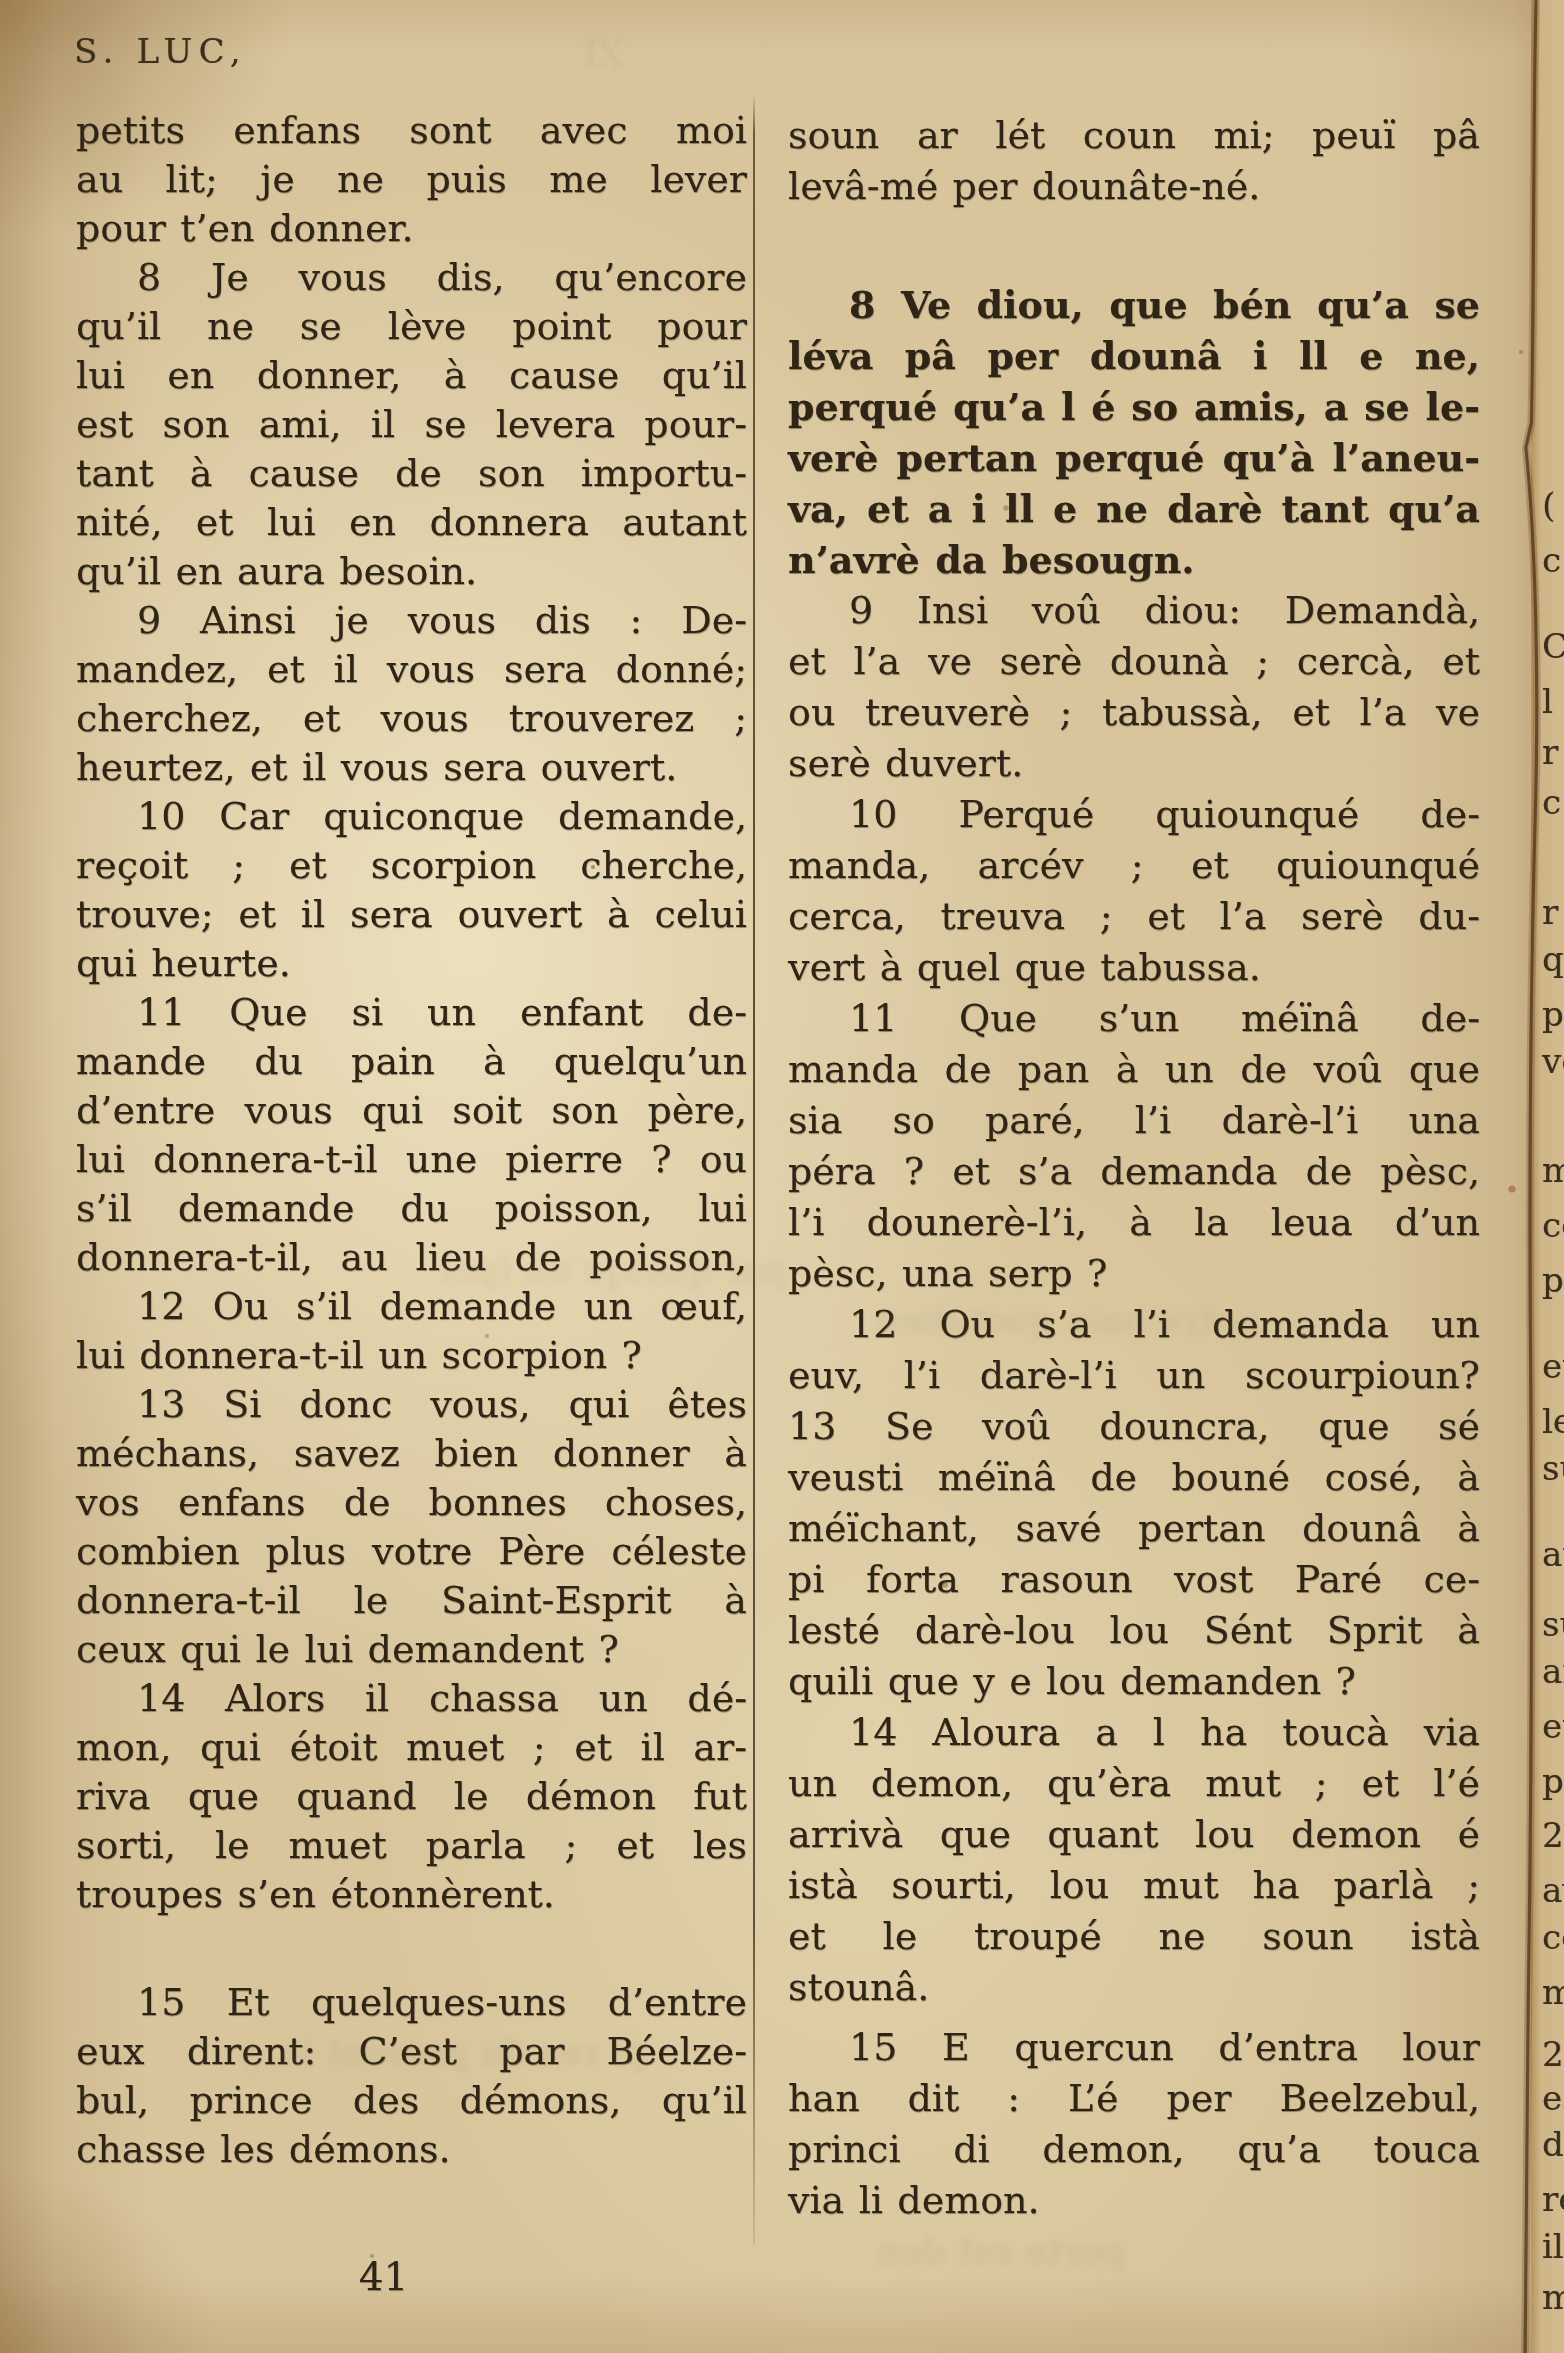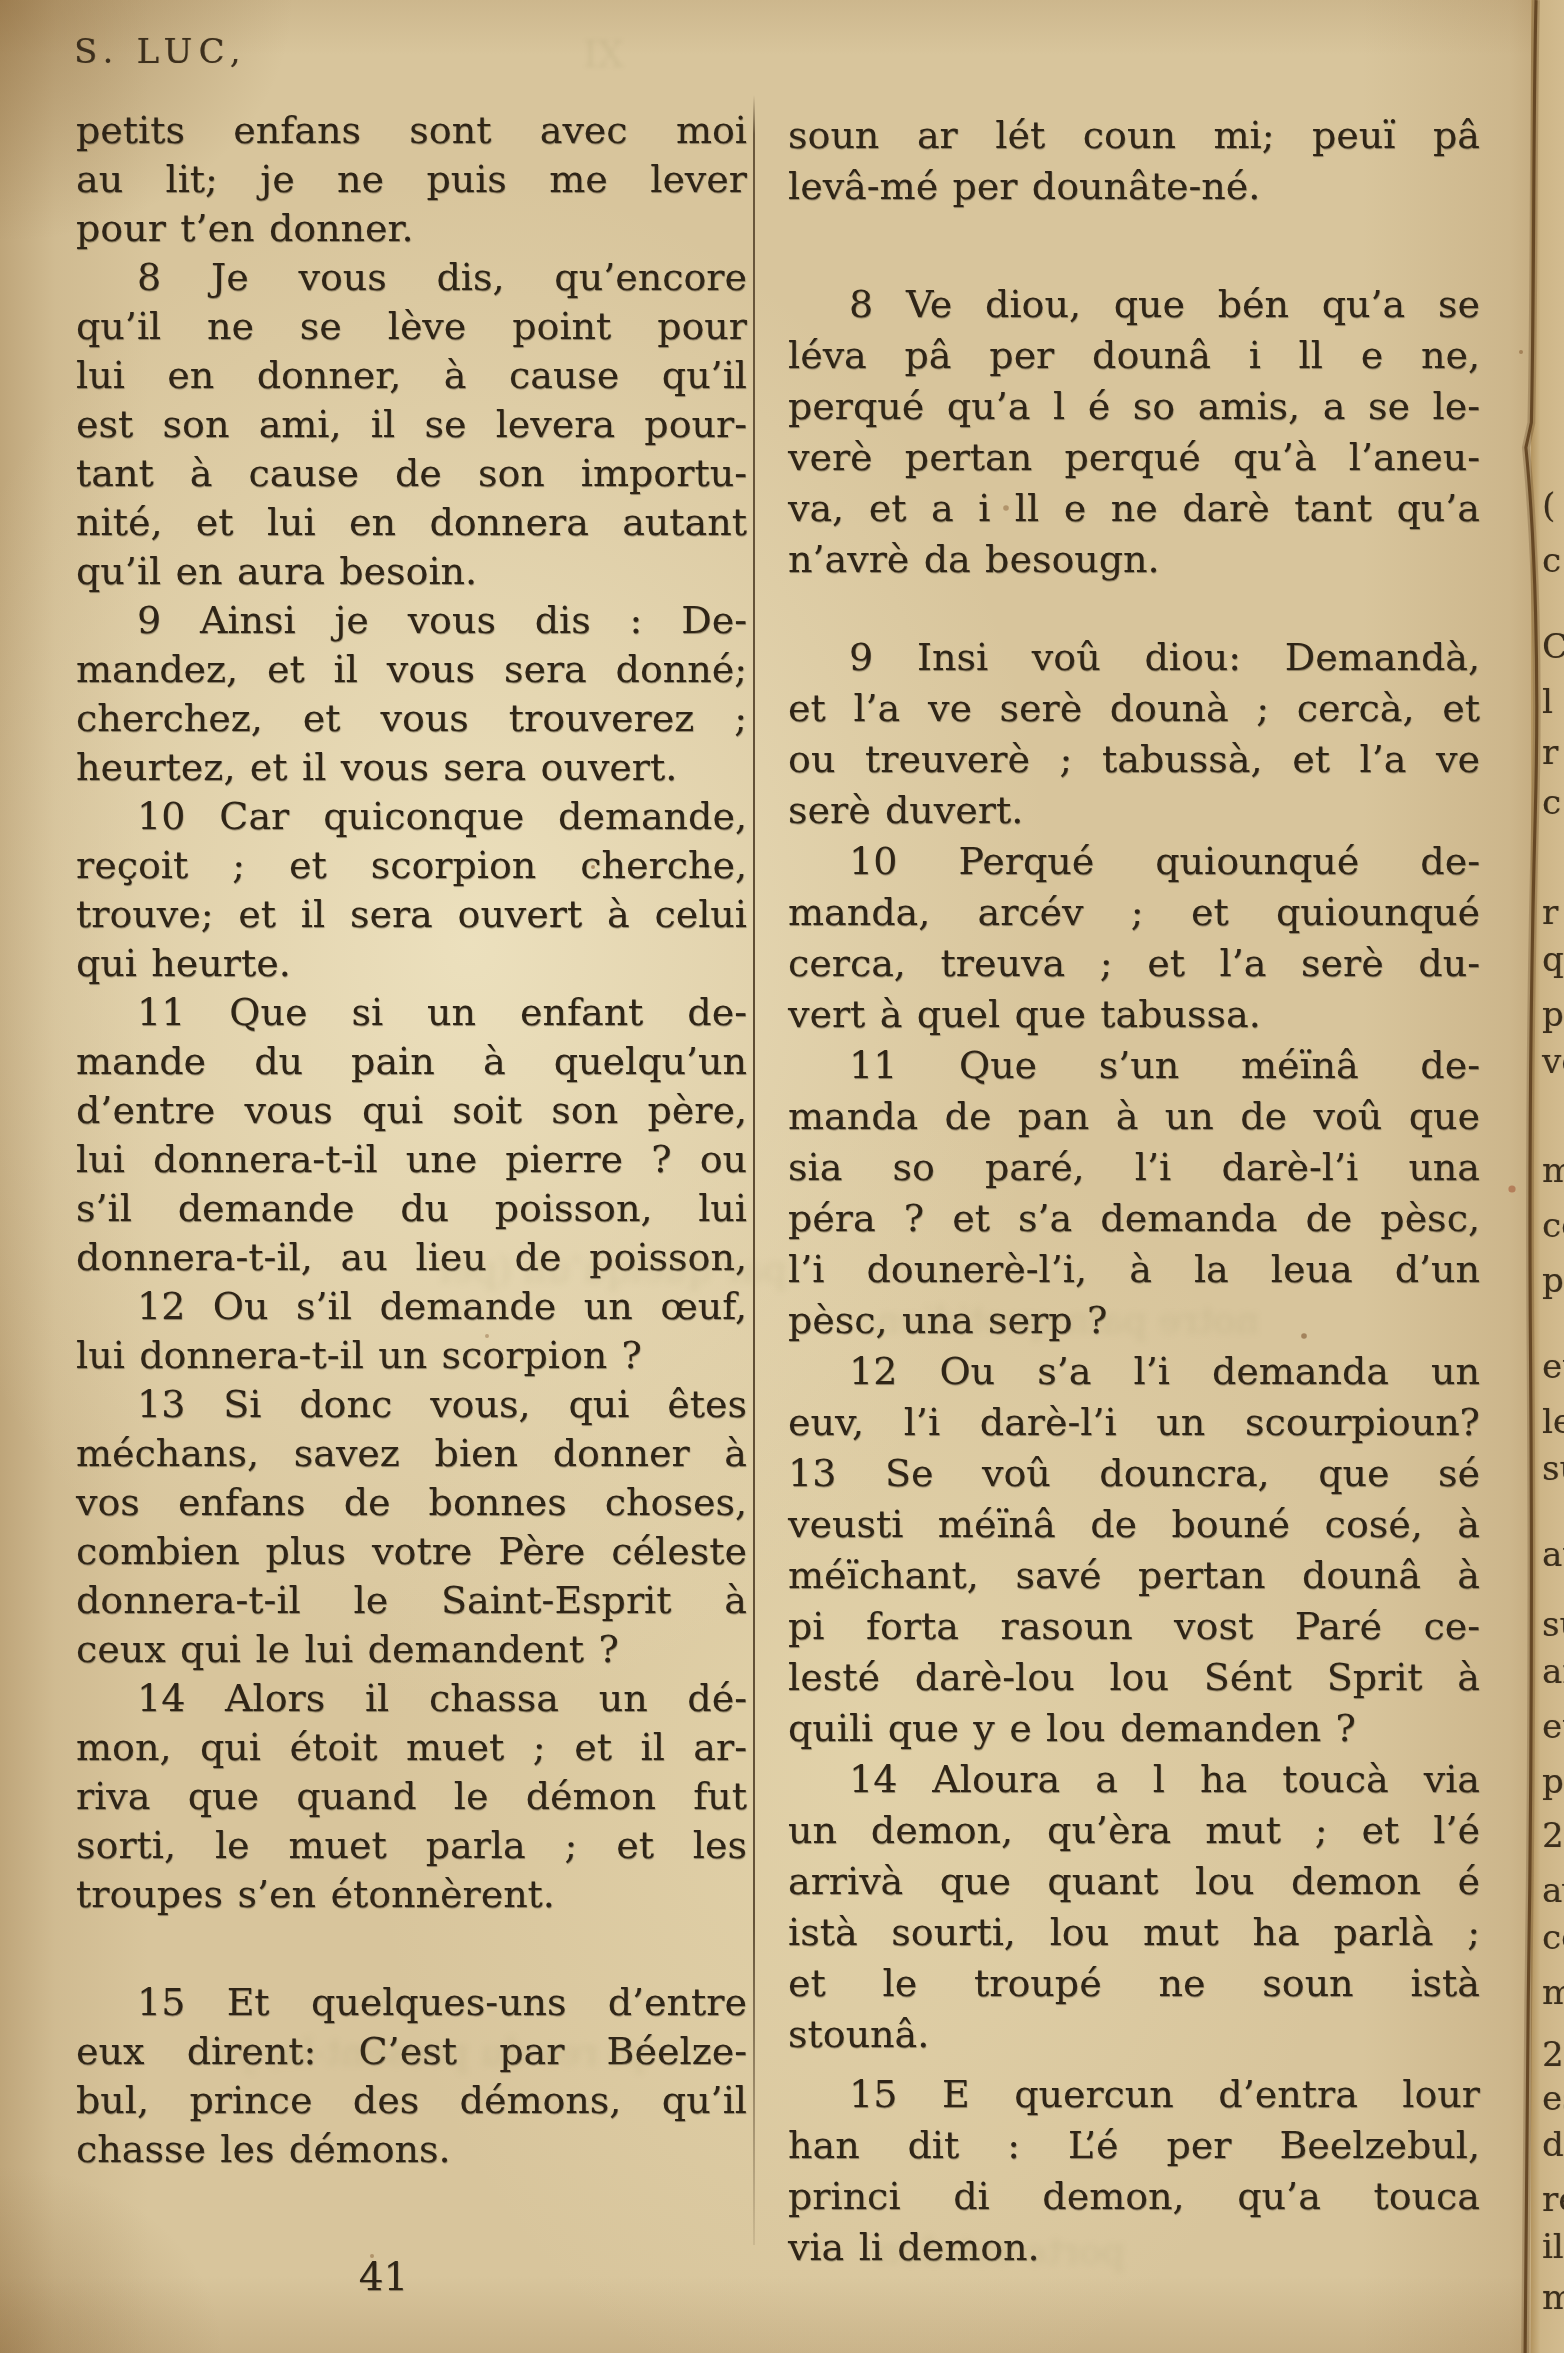--- a/index.html
+++ b/index.html
@@ -147,29 +147,29 @@
     </div>
   </div>
 
 <div class="divider"></div>
 
 <div class="col col-right">
     <div class="para">
       <div class="line">soun ar lét coun mi; peuï pâ</div>
       <div class="line last">levâ-mé per dounâte-né.</div>
     </div>
-    <div class="para indent" style="margin-top: 67px;">
+    <div class="para indent" style="margin-top: 67px; font-weight: bold;">
       <div class="line">8 Ve diou, que bén qu’a se</div>
       <div class="line">léva pâ per dounâ i ll e ne,</div>
       <div class="line">perqué qu’a l é so amis, a se le-</div>
       <div class="line">verè pertan perqué qu’à l’aneu-</div>
       <div class="line">va, et a i ll e ne darè tant qu’a</div>
       <div class="line last">n’avrè da besougn.</div>
     </div>
-    <div class="para indent" style="margin-top: 47px;">
+    <div class="para indent" style="">
       <div class="line">9 Insi voû diou: Demandà,</div>
       <div class="line">et l’a ve serè dounà ; cercà, et</div>
       <div class="line">ou treuverè ; tabussà, et l’a ve</div>
       <div class="line last">serè duvert.</div>
     </div>
     <div class="para indent">
       <div class="line">10 Perqué quiounqué de-</div>
       <div class="line">manda, arcév ; et quiounqué</div>
       <div class="line">cerca, treuva ; et l’a serè du-</div>
       <div class="line last">vert à quel que tabussa.</div>

